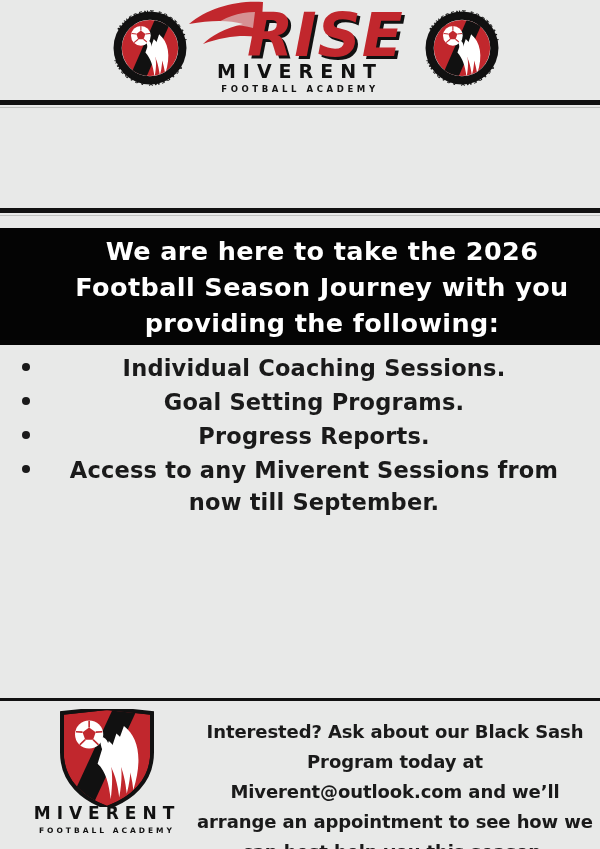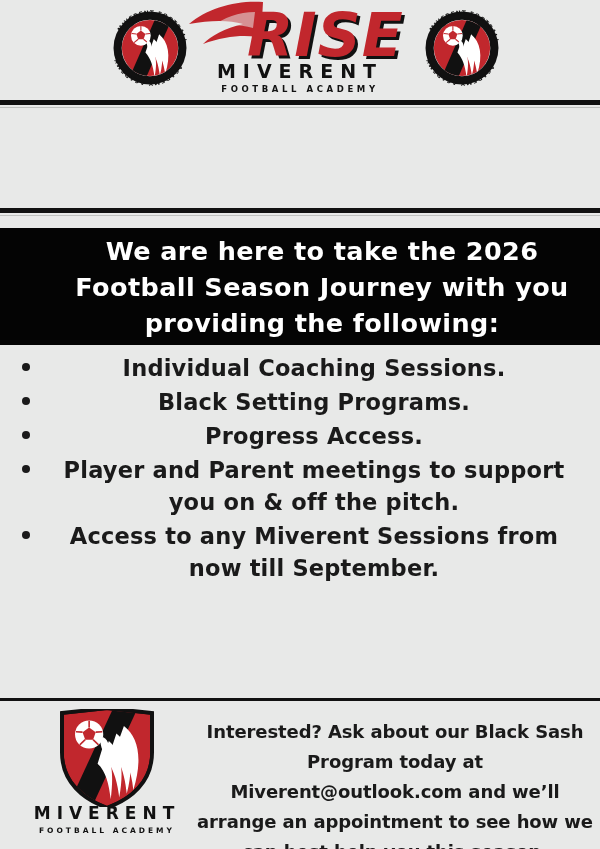--- a/index.html
+++ b/index.html
@@ -340,29 +340,25 @@
     <div class="intro-text">We are here to take the 2026 Football Season Journey with you providing the following:</div>
   </div>
 
   <div class="list-area">
     <div class="bullet-item">
       <span class="bullet-dot"></span>
       <span class="bullet-text">Individual Coaching Sessions.</span>
     </div>
     <div class="bullet-item">
       <span class="bullet-dot"></span>
-      <span class="bullet-text">Black Setting Programs.</span>
+      <span class="bullet-text">Goal Setting Programs.</span>
     </div>
     <div class="bullet-item">
       <span class="bullet-dot"></span>
-      <span class="bullet-text">Progress Access.</span>
-    </div>
-    <div class="bullet-item">
-      <span class="bullet-dot"></span>
-      <span class="bullet-text">Player and Parent meetings to support you on &amp; off the pitch.</span>
+      <span class="bullet-text">Progress Reports.</span>
     </div>
     <div class="bullet-item">
       <span class="bullet-dot"></span>
       <span class="bullet-text">Access to any Miverent Sessions from now till September.</span>
     </div>
   </div>
 
   <div class="rule-thin" style="top:698px; height:3px;"></div>
 
   <div class="footer">

